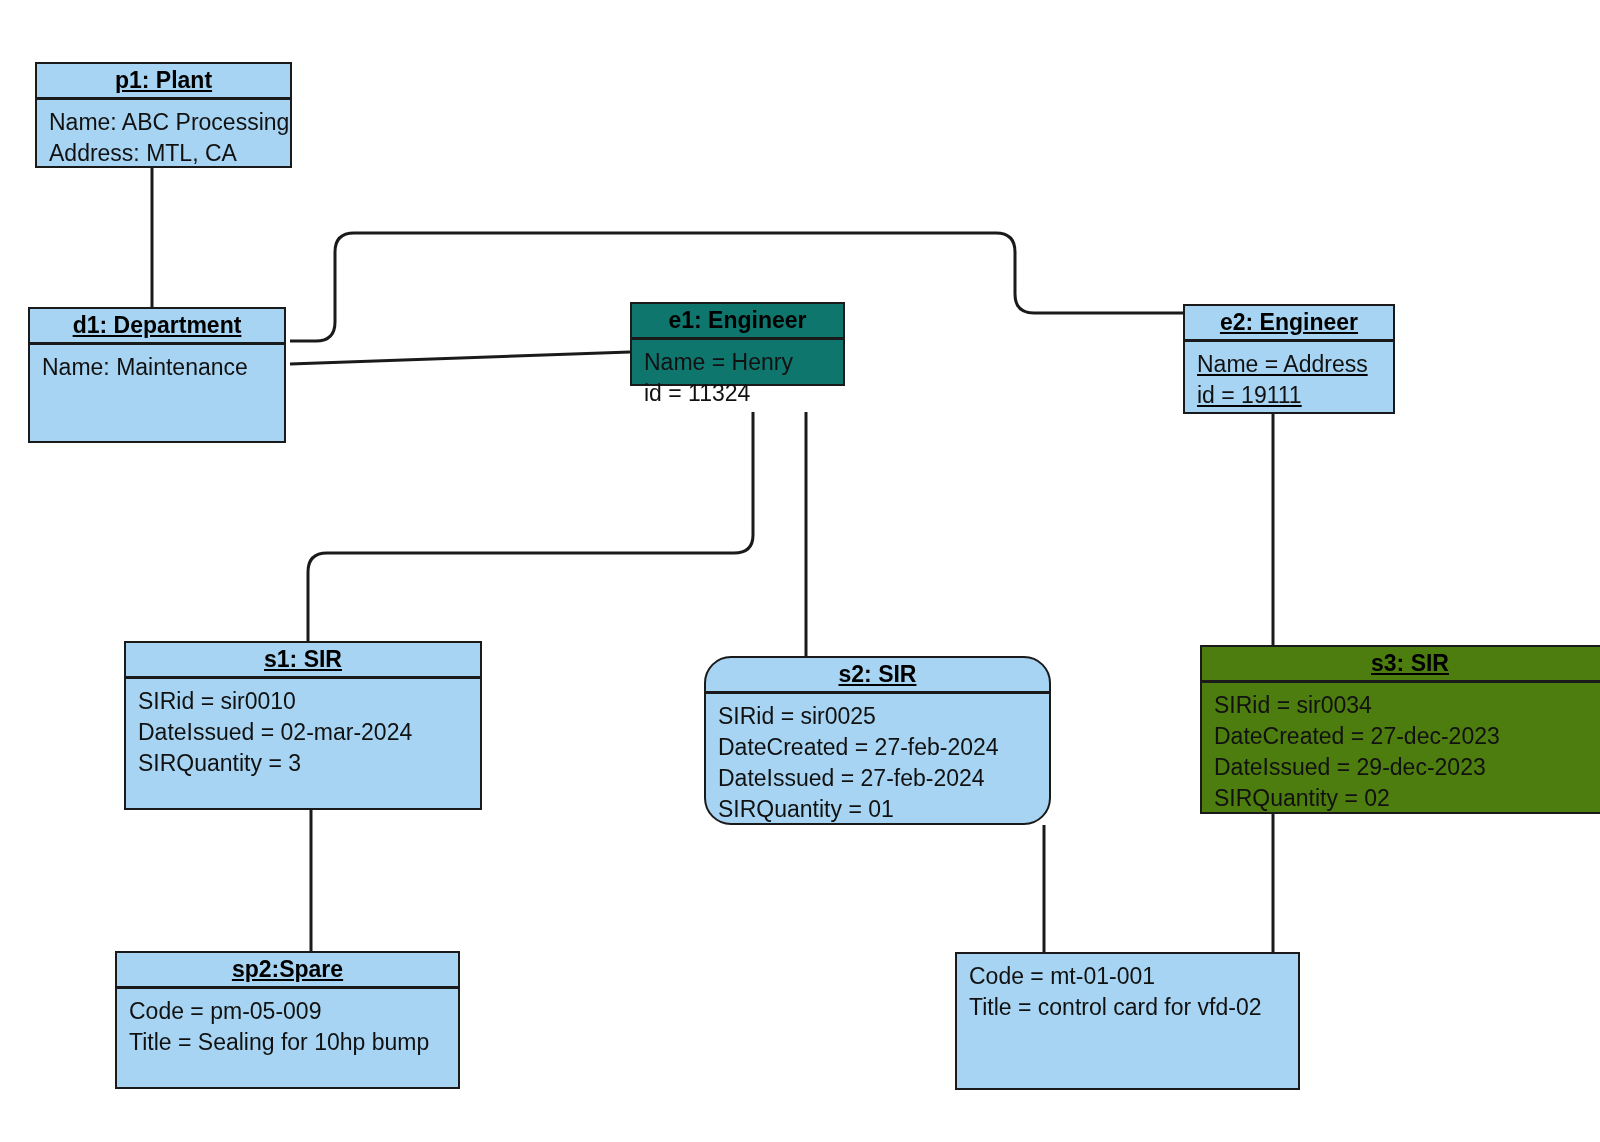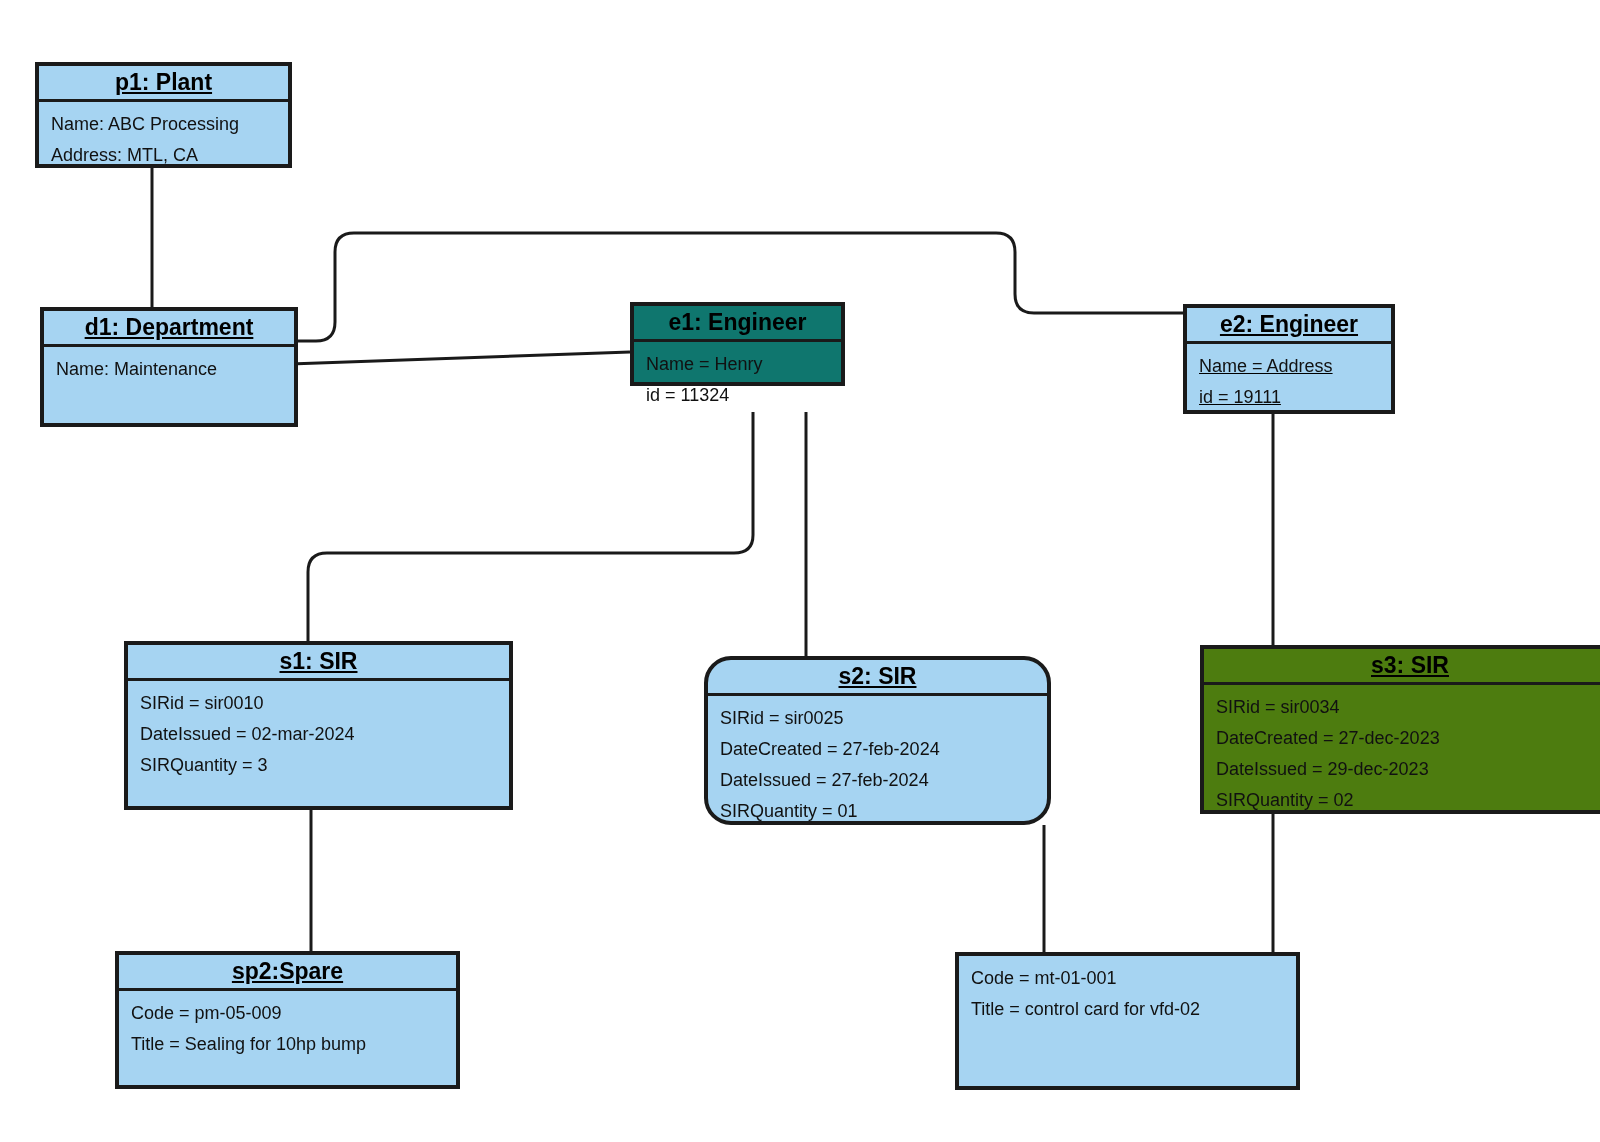--- a/index.html
+++ b/index.html
@@ -28,21 +28,21 @@
     fill: none;
     stroke: #1a1a1a;
     stroke-width: 3;
     stroke-linecap: butt;
     stroke-linejoin: miter;
   }
   .node {
     position: absolute;
     box-sizing: border-box;
     background: #a6d4f2;
-    border: 4px solid #0c4a6e;
+    border: 2px solid #0c4a6e;
     z-index: 5;
   }
   .node-title {
     box-sizing: border-box;
     height: 36px;
     line-height: 32px;
     text-align: center;
     font-weight: bold;
     font-size: 23px;
     color: #000000;
@@ -52,21 +52,21 @@
   }
   .node-title.underlined > span {
     text-decoration: underline;
     text-underline-offset: 2px;
   }
   .node-body {
     box-sizing: border-box;
     padding: 7px 12px 6px 12px;
   }
   .attr-line {
-    font-size: 18px;
+    font-size: 23px;
     color: #111111;
     line-height: 31px;
     white-space: nowrap;
   }
 </style>
 </head>
 <body>
 
 <div id="canvas">
   <svg class="links" viewBox="0 0 1600 1142" id="link-svg">
@@ -81,41 +81,41 @@
       <path d="M 1273 814 L 1273 952" stroke="#1a1a1a"></path>
     </svg>
   <div id="node-layer">
       <div class="node" style="left: 35px; top: 62px; width: 257px; height: 106px; background: rgb(166, 212, 242); border-color: rgb(26, 26, 26);">
         <div class="node-title underlined"><span>p1: Plant</span></div>
         <div class="node-body">
           <div class="attr-line">Name: ABC Processing</div>
           <div class="attr-line">Address: MTL, CA</div>
         </div>
       </div>
-      <div class="node" style="left: 40px; top: 307px; width: 258px; height: 120px; background: rgb(166, 212, 242); border-color: rgb(26, 26, 26);">
+      <div class="node" style="left: 28px; top: 307px; width: 258px; height: 136px; background: rgb(166, 212, 242); border-color: rgb(26, 26, 26);">
         <div class="node-title underlined"><span>d1: Department</span></div>
         <div class="node-body">
           <div class="attr-line">Name: Maintenance</div>
         </div>
       </div>
       <div class="node" style="left: 630px; top: 302px; width: 215px; height: 84px; background: #0f766e; border-color: rgb(26, 26, 26);">
         <div class="node-title"><span>e1: Engineer</span></div>
         <div class="node-body">
           <div class="attr-line">Name = Henry</div>
           <div class="attr-line">id = 11324</div>
         </div>
       </div>
       <div class="node" style="left: 1183px; top: 304px; width: 212px; height: 110px; background: rgb(166, 212, 242); border-color: rgb(26, 26, 26); text-decoration: underline;">
         <div class="node-title underlined"><span>e2: Engineer</span></div>
         <div class="node-body">
           <div class="attr-line">Name = Address</div>
           <div class="attr-line">id = 19111</div>
         </div>
       </div>
-      <div class="node" style="left: 124px; top: 641px; width: 389px; height: 169px; background: rgb(166, 212, 242); border-color: rgb(26, 26, 26);">
+      <div class="node" style="left: 124px; top: 641px; width: 358px; height: 169px; background: rgb(166, 212, 242); border-color: rgb(26, 26, 26);">
         <div class="node-title underlined"><span>s1: SIR</span></div>
         <div class="node-body">
           <div class="attr-line">SIRid = sir0010</div>
           <div class="attr-line">DateIssued = 02-mar-2024</div>
           <div class="attr-line">SIRQuantity = 3</div>
         </div>
       </div>
       <div class="node" style="left: 704px; top: 656px; width: 347px; height: 169px; background: rgb(166, 212, 242); border-color: rgb(26, 26, 26); border-radius: 27px;">
         <div class="node-title underlined"><span>s2: SIR</span></div>
         <div class="node-body">

